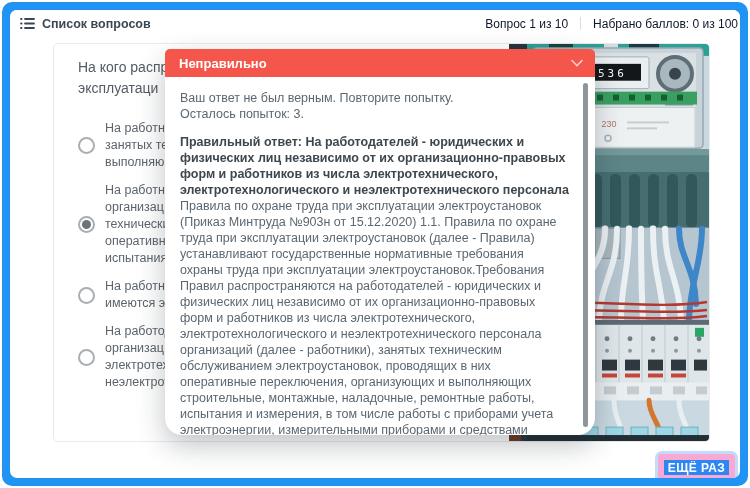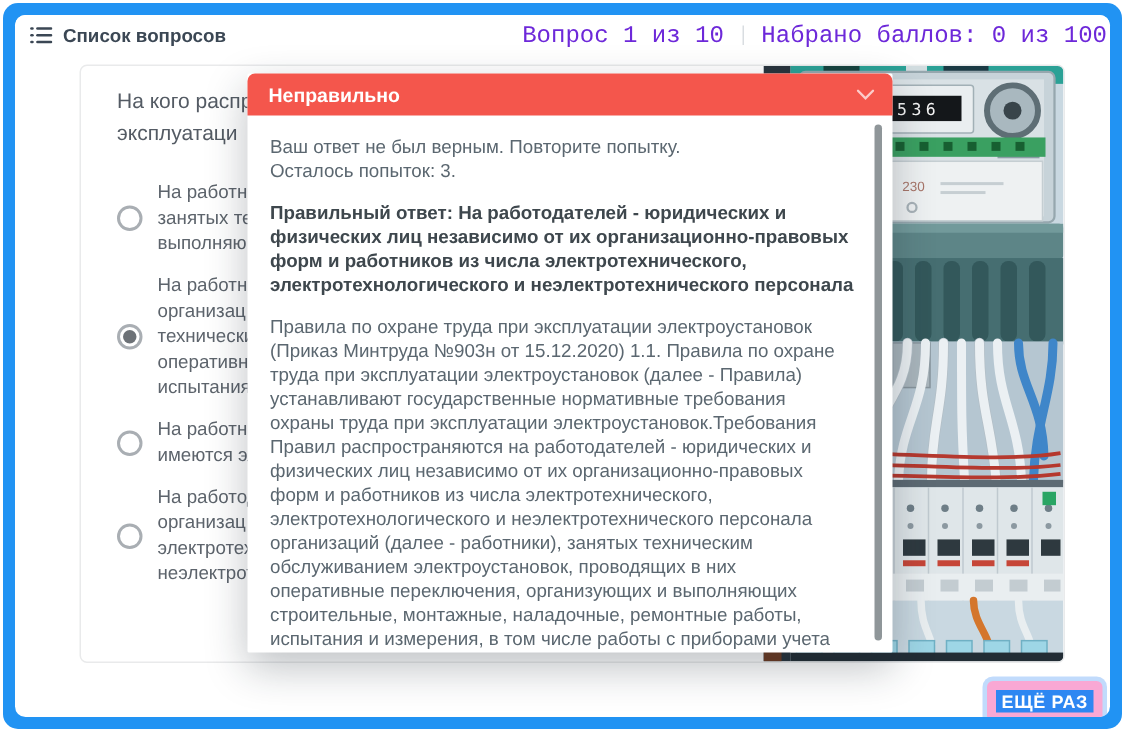--- a/index.html
+++ b/index.html
@@ -6,44 +6,44 @@
   html,body { width:750px; height:488px; }
   body { font-family:"Liberation Sans","DejaVu Sans",sans-serif; background:#fff; }
   .page { position:relative; width:750px; height:488px; background:#fff; overflow:hidden; }
   .frame { position:absolute; inset:2px; background:#2193f3; border-radius:10px; }
   .inner { position:absolute; inset:8px; background:#ffffff; border-radius:7px; overflow:hidden; }
 
   
   .topbar { position:absolute; left:0; right:0; top:0; height:27px; display:flex; align-items:center; justify-content:space-between; padding:0 2px 0 10px; background:#fff; }
   .topbar-left { display:flex; align-items:center; gap:7px; color:#3b4754; font-size:12.5px; font-weight:700; cursor:pointer; }
   .list-icon { display:inline-flex; width:15px; height:13px; }
-  .topbar-right { display:flex; align-items:center; color:#6d28d9; font-size:16px;font-family:Liberation Mono, monospace; }
+  .topbar-right { display:flex; align-items:center; color:#0f172a; font-size:12px; }
   .vdiv { width:1px; height:13px; background:#d9dde1; margin:0 12px; }
 
   
   .card { position:absolute; left:43px; top:33px; width:657px; height:399px; background:#fff; border:1px solid #e9eaeb; border-radius:5px; overflow:hidden; }
   .q-title { position:absolute; left:24px; top:13px; font-size:14px; line-height:21px; color:#545b64; white-space:pre; }
   .options { position:absolute; left:24px; top:76px; display:flex; flex-direction:column; gap:11px; }
   .option { display:flex; align-items:center; gap:10px; cursor:pointer; }
   .radio { width:17px; height:17px; border:2px solid #a9aeb3; border-radius:50%; flex:0 0 auto; position:relative; background:#fff; }
   .radio.sel::after { content:""; position:absolute; left:2px; top:2px; width:9px; height:9px; border-radius:50%; background:#6d7277; }
   .opt-label { font-size:12.5px; line-height:17px; color:#5d646c; white-space:pre; }
 
   
   .photo { position:absolute; top:0; right:0; bottom:0; width:200px; }
   .photo svg { display:block; width:100%; height:100%; }
 
   
-  .modal { position:absolute; left:155px; top:39px; width:430px; height:386px; background:#fff; border-radius:1px; box-shadow:0 10px 28px rgba(25,35,45,.28); z-index:5; }
+  .modal { position:absolute; left:155px; top:39px; width:430px; height:386px; background:#fff; border-radius:17px; box-shadow:0 10px 28px rgba(25,35,45,.28); z-index:5; }
   .modal-header { height:28px; background:#f4564c; border-radius:5px 5px 0 0; display:flex; align-items:center; justify-content:space-between; padding:0 12px 0 14px; }
   .modal-title { color:#ffffff; font-size:13px; font-weight:700; }
   .chev { display:inline-flex; cursor:pointer; }
   .modal-body { position:relative; height:358px; padding:13px 26px 0 15px; overflow:hidden; border-radius:0 0 5px 5px; font-size:12.5px; line-height:16px; color:#5b6770; }
   .modal-body p.intro { white-space:pre-line; margin-bottom:12px; }
-  .modal-body p.correct { font-weight:700; color:#3e474d; margin-bottom:12px; }
+  .modal-body p.correct { font-weight:700; color:#3e474d; }
   .scroll-thumb { position:absolute; right:7px; top:6px; bottom:8px; width:5px; background:#8f9699; border-radius:3px; cursor:grab; }
 
   
   .retry { position:absolute; left:648px; top:444px; width:77px; height:27px; background:#2d87f2; color:#fff; border:6px solid #f9a8d4; border-radius:4px; font-family:"Liberation Sans","DejaVu Sans",sans-serif; font-size:12px; font-weight:700; letter-spacing:.4px; cursor:pointer; box-shadow:0 0 0 3px rgba(77,153,247,.35); }
 </style>
 </head>
 <body>
 
 <div class="page">
   <div class="frame">

